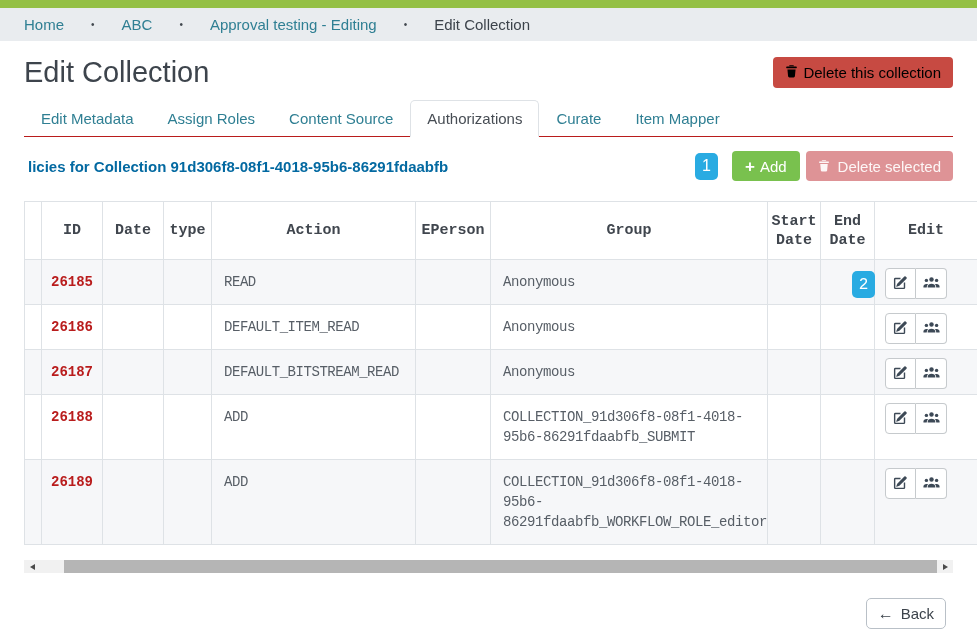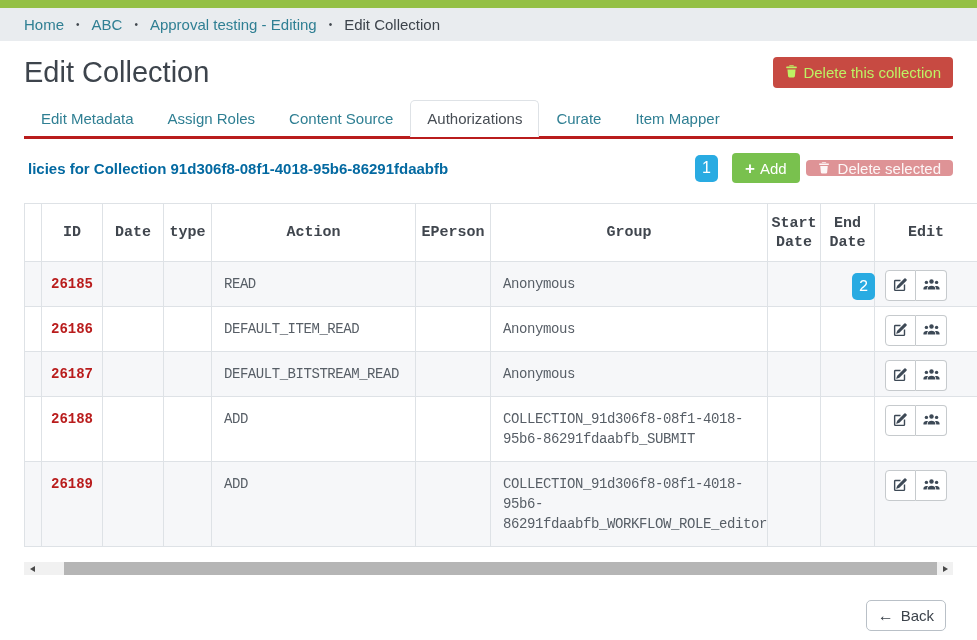--- a/index.html
+++ b/index.html
@@ -5,40 +5,40 @@
   * { box-sizing: border-box; }
   html,body { margin:0; padding:0; }
   body {
     width:977px; height:640px; overflow:hidden;
     font-family:"Liberation Sans", sans-serif;
     background:#fff; color:#3c434b;
   }
   .topbar { height:8px; background:#94c045; }
   .breadcrumb {
     background:#e9ecef; padding:8px 24px; font-size:15px;
-    display:flex; align-items:center; gap:12px;
+    display:flex; align-items:center; gap:27px;
   }
   .breadcrumb .bc-link { color:#2f7f93; text-decoration:none; cursor:pointer; }
   .breadcrumb .sep { color:#42484f; font-size:10px; }
   .breadcrumb .current { color:#3c434b; }
 
   .container { padding:0 24px; }
 
   .page-header { display:flex; justify-content:space-between; align-items:center; margin-top:15px; height:32px; }
   h1 { font-size:29px; font-weight:500; margin:0; color:#3d444c; }
 
   .btn { border:none; border-radius:4px; font-size:15px; font-family:inherit; display:inline-flex; align-items:center; justify-content:center; cursor:pointer; white-space:nowrap; }
-  .btn-danger { background:#c74a42; color:#bef264; height:31px; padding:0 12px; gap:5px; }
+  .btn-danger { background:#c74a42; color:#000000; height:31px; padding:0 12px; gap:5px; }
   .btn-success { background:#79c14e; color:#fff; height:30px; padding:0 13px; gap:5px; }
-  .btn-danger-disabled { background:#de9396; color:#fdf6f6; height:16px; padding:0 12px; gap:8px; cursor:default; }
+  .btn-danger-disabled { background:#de9396; color:#fdf6f6; height:30px; padding:0 12px; gap:8px; cursor:default; }
   .btn-outline { background:#fff; border:1px solid #b9c0c7; color:#3c434b; height:31px; padding:0 11px; gap:7px; border-radius:5px; }
   .plus-glyph { font-size:17px; font-weight:bold; line-height:1; }
   .back-glyph { font-size:16px; line-height:1; }
 
-  .tabs { display:flex; border-bottom:3px solid #b91c1c; margin-top:12px; }
+  .tabs { display:flex; border-bottom:1px solid #b91c1c; margin-top:12px; }
   .tab {
     padding:9px 16px; font-size:15px; color:#2f7f93; cursor:pointer;
     border:1px solid transparent; border-radius:5px 5px 0 0; margin-bottom:-1px;
   }
   .tab.active { background:#fff; border-color:#dee2e6 #dee2e6 #fff; color:#474d54; cursor:default; }
 
   .policies-bar { display:flex; justify-content:space-between; align-items:center; margin-top:14px; }
   .policies-heading { font-size:15px; font-weight:bold; color:#0369a1; padding-left:4px; }
   .controls { display:flex; align-items:center; }
   .step-badge {

